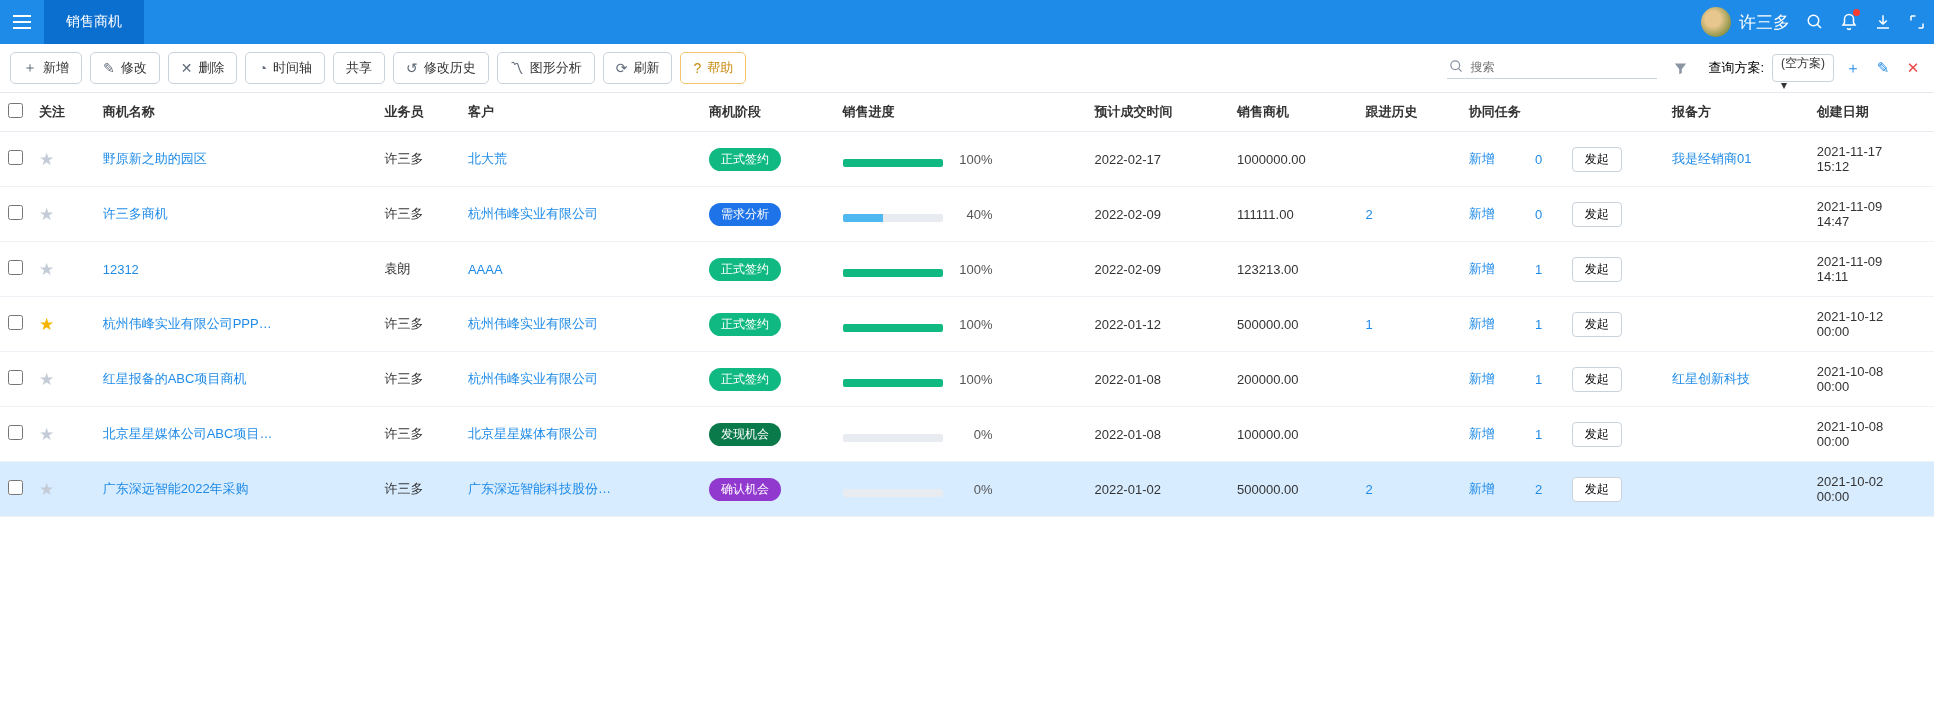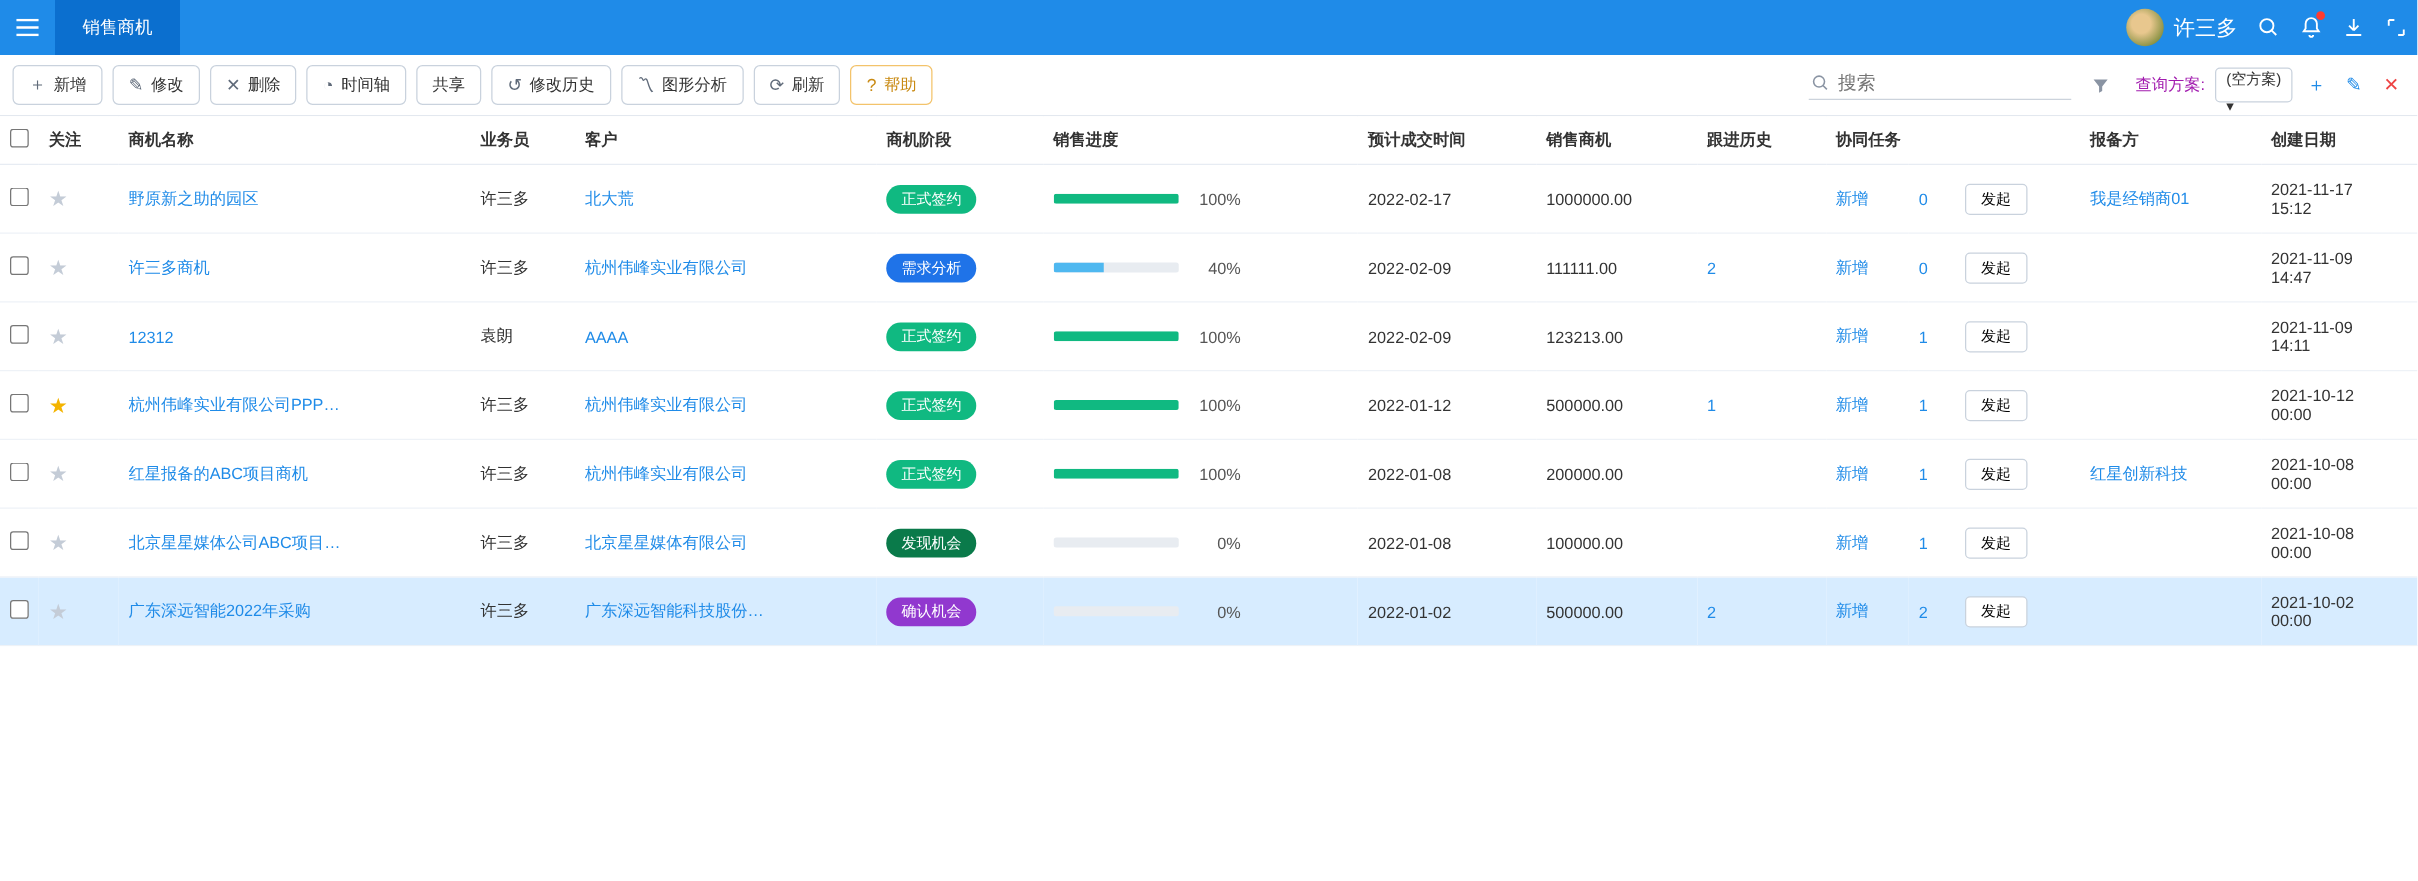--- a/index.html
+++ b/index.html
@@ -17,24 +17,24 @@
 .dot { position: absolute; top: 9px; right: 6px; width: 7px; height: 7px; background: #ff3b30; border-radius: 50%; }
 
 
 .toolbar { display: flex; align-items: center; padding: 8px 10px; border-bottom: 1px solid #e3e8ef; gap: 8px; }
 .btn { display: inline-flex; align-items: center; gap: 6px; border: 1px solid #c9d2dd; background: #fff; border-radius: 5px; height: 32px; padding: 0 12px; cursor: pointer; color: #333; font-size: 13px; }
 .btn .ic { font-size: 14px; color: #606b7a; }
 .btn.help { border-color: #f3c36b; color: #c98a12; }
 .btn.help .ic { color: #c98a12; }
 .toolbar .spacer { flex: 1; }
 .searchwrap { display: flex; align-items: center; border-bottom: 1px solid #ccd3dc; padding: 2px 4px 4px 2px; width: 210px; }
-.searchwrap input { border: none; outline: none; flex: 1; font-size: 15px; background: transparent; }
+.searchwrap input { border: none; outline: none; flex: 1; font-size: 12px; background: transparent; }
 .searchwrap .ic { color: #8a94a3; margin-right: 6px; }
 .filter-ic { color: #8a94a3; padding: 6px 8px; cursor: pointer; }
-.scheme-label { color: #a21caf; margin-left: 4px; }
+.scheme-label { color: #000000; margin-left: 4px; }
 .scheme-select { display: inline-flex; align-items: flex-start; gap: 6px; border: 1px solid #c9d2dd; border-radius: 4px; height: 28px; padding: 0 8px; font-size: 12px; cursor: pointer; flex-direction: column; }
 .mini-ic { width: 22px; height: 22px; display: inline-flex; align-items: center; justify-content: center; border-radius: 3px; cursor: pointer; font-size: 15px; }
 .mini-ic.plus { color: #1f8be8; }
 .mini-ic.edit { color: #1f8be8; }
 .mini-ic.del  { color: #e44; }
 
 
 .table { width: 100%; border-collapse: collapse; }
 .table th { text-align: left; font-weight: 600; font-size: 13px; padding: 10px 8px; border-bottom: 1px solid #e7ecf3; color: #333; background: #fff; }
 .table td { padding: 12px 8px; border-bottom: 1px solid #eef2f7; vertical-align: middle; font-size: 13px; }
@@ -44,21 +44,21 @@
 .star.on { color: #f4b400; }
 .chkcell { width: 30px; text-align: center; }
 input[type=checkbox]{ width:15px; height:15px; }
 
 .stage { display: inline-block; padding: 3px 12px; border-radius: 14px; color: #fff; font-size: 12px; white-space: nowrap; }
 .stage.green { background: #10b981; }
 .stage.blue  { background: #1f73e8; }
 .stage.dark  { background: #0a7a4a; }
 .stage.purple{ background: #9138cf; }
 
-.progress { display: flex; align-items: center; gap: 8px; }
+.progress { display: flex; align-items: flex-end; gap: 8px; }
 .pbar { width: 100px; height: 8px; background: #e8ecf1; border-radius: 2px; overflow: hidden; }
 .pfill { height: 100%; background: #10b981; }
 .pfill.blue { background: #4fb8f0; }
 .pct { width: 42px; text-align: right; color: #555; }
 
 .actbtn { border: 1px solid #c9d2dd; background: #fff; border-radius: 4px; padding: 3px 12px; cursor: pointer; font-size: 12px; }
 
 .col-name { max-width: 170px; overflow: hidden; text-overflow: ellipsis; white-space: nowrap; display: block; }
 .col-cust { max-width: 150px; overflow: hidden; text-overflow: ellipsis; white-space: nowrap; display: block; }
 

